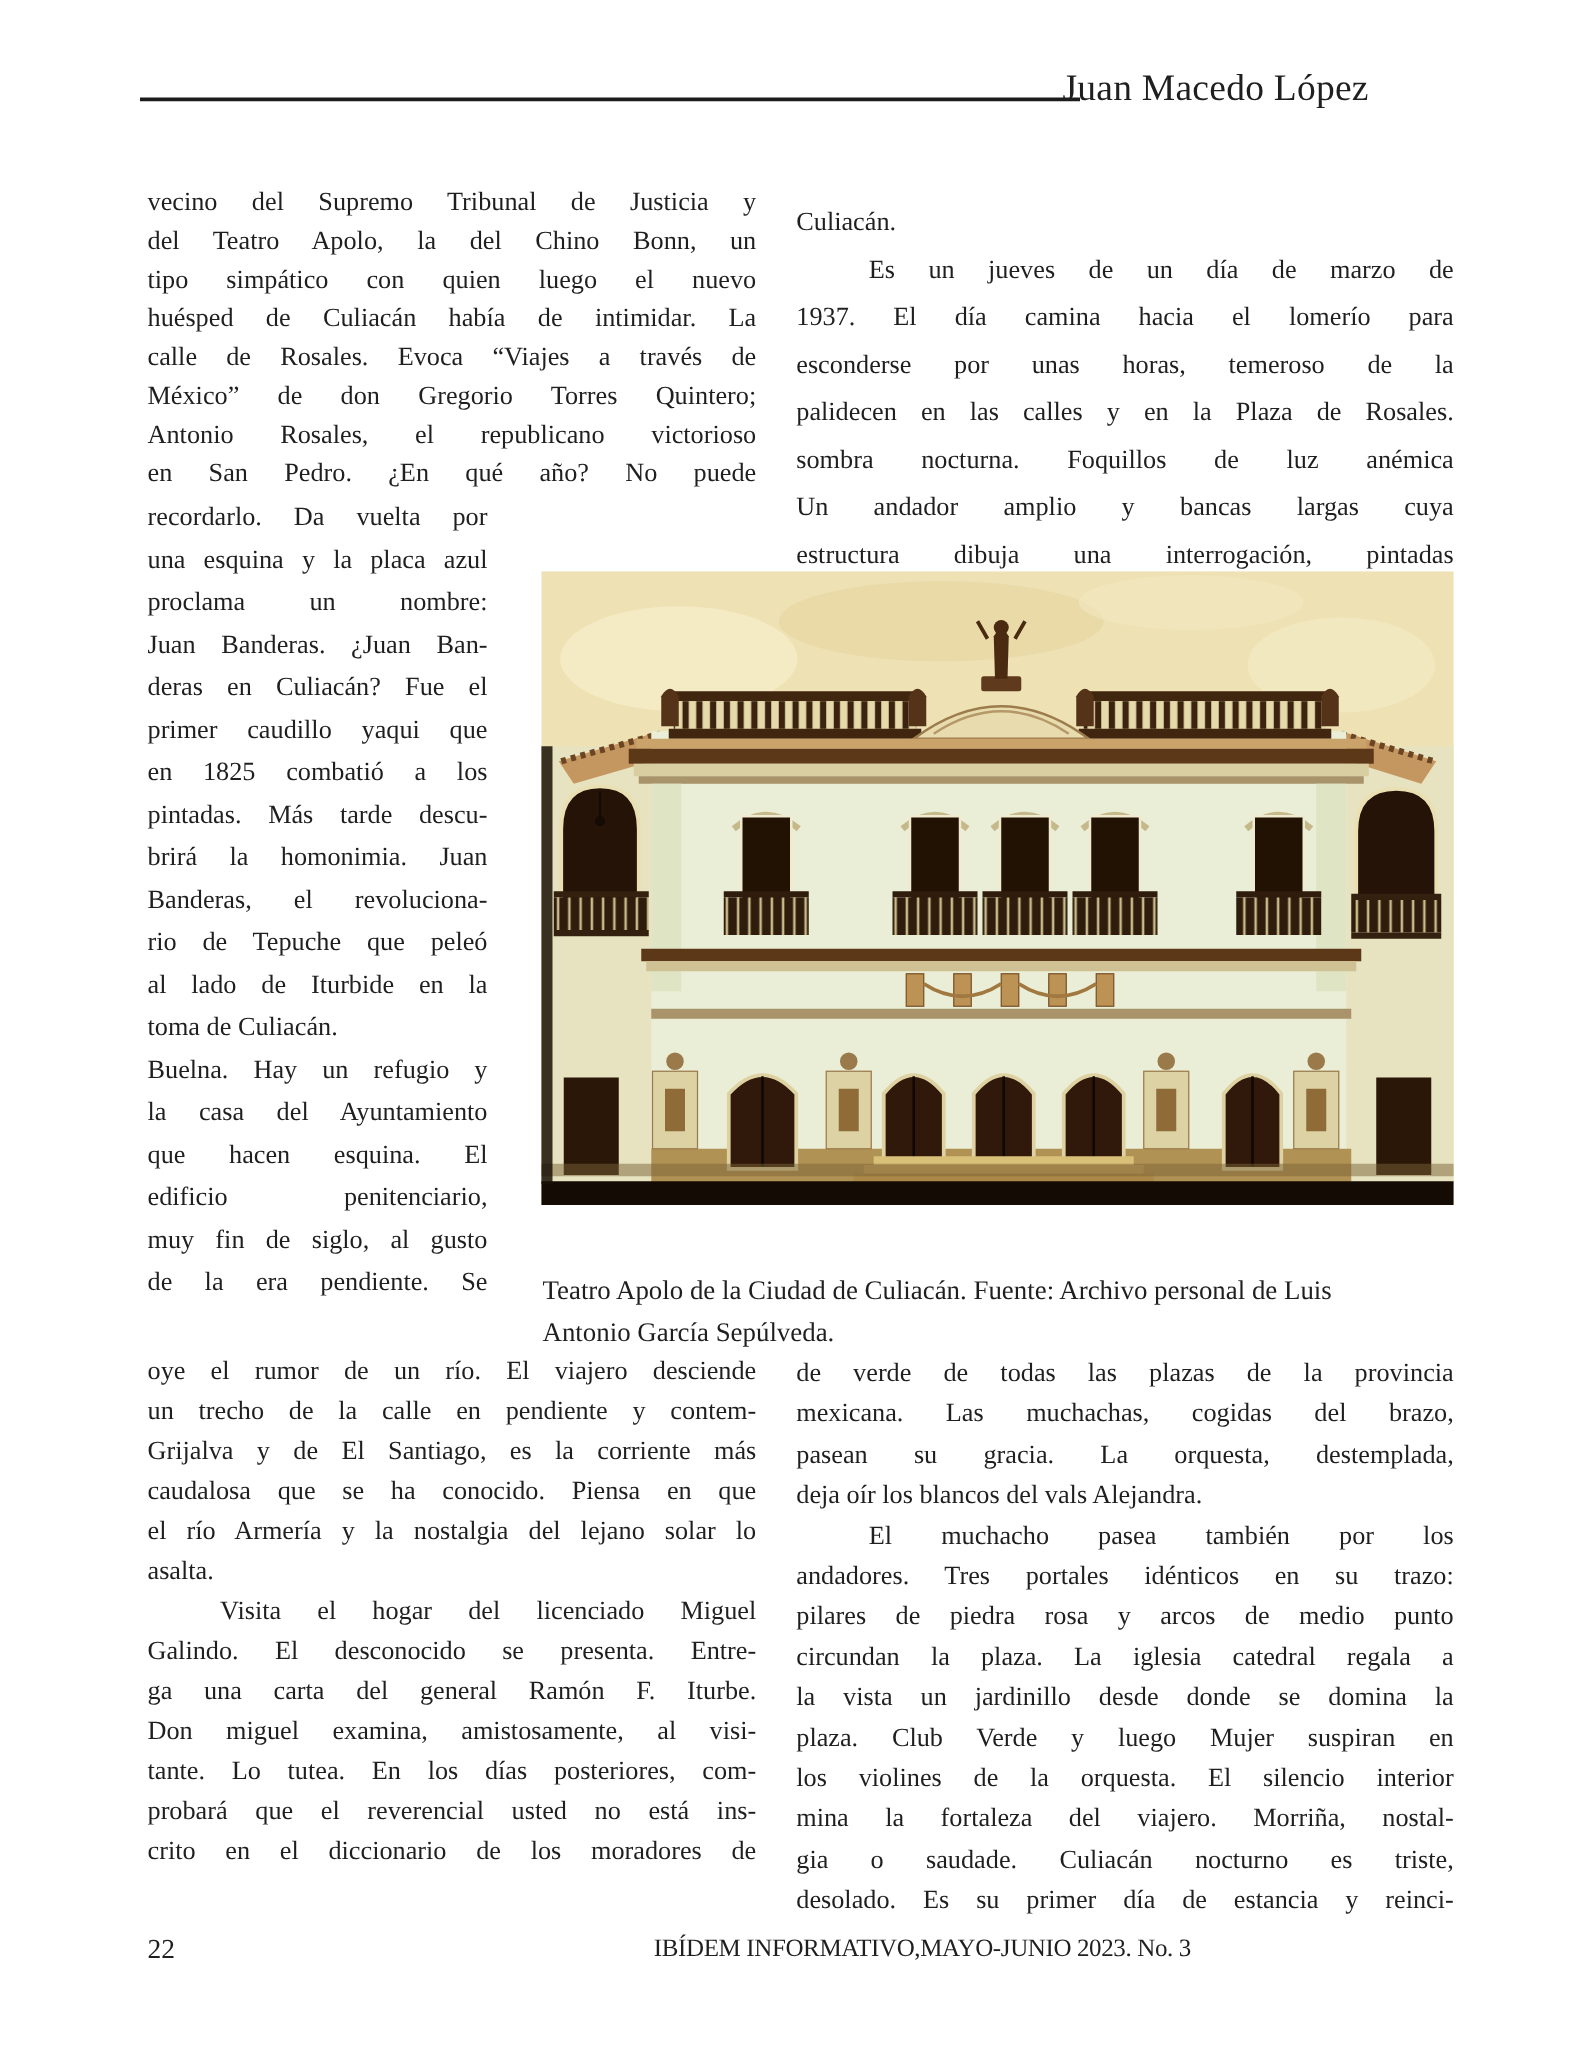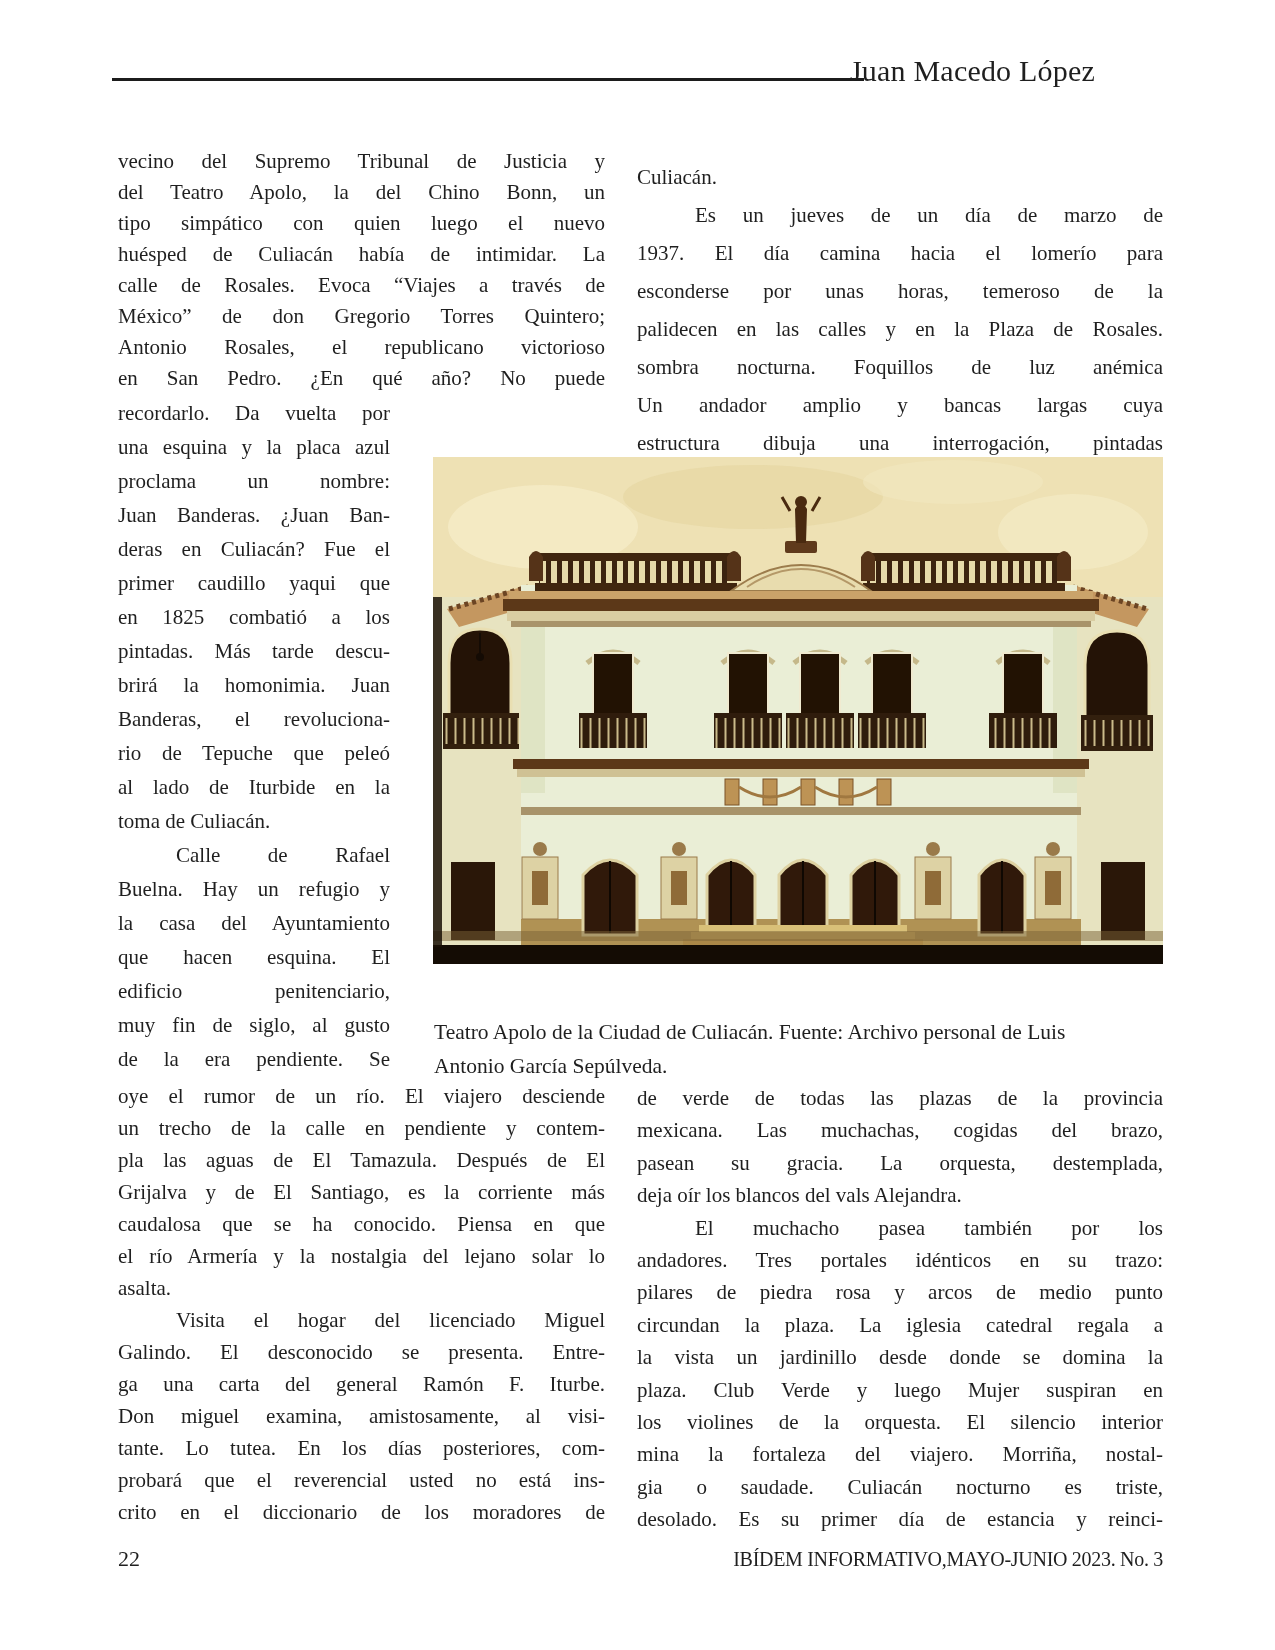--- a/index.html
+++ b/index.html
@@ -23,21 +23,21 @@
   #left-top{left:118px;top:146px;width:487px;line-height:31px}
   #left-narrow{left:118px;top:396px;width:272px;line-height:34px}
   #left-bottom{left:118px;top:1080px;width:487px;line-height:32px}
   #right-top{left:637px;top:158px;width:526px;line-height:38px}
   #right-bottom{left:637px;top:1082px;width:526px;line-height:32.4px}
 
   #figure{left:433px;top:457px;width:730px;height:507px}
   #caption{left:434px;top:1016px;width:745px;line-height:33.5px;font-size:21.5px}
 
   #page-num{left:118px;top:1546px;font-size:22px}
-  #issue{right:112px;top:1548px;width:640px;font-size:20px;letter-spacing:-.3px;text-align:right}
+  #issue{right:112px;top:1548px;width:640px;font-size:20px;letter-spacing:-.3px;text-align:left}
 </style>
 </head>
 <body>
 
 <div class="abs" id="header-rule"></div>
 <div class="abs" id="author">Juan Macedo López</div>
 
 <div class="abs textblock" id="left-top">
     <div class="tline just">vecino del Supremo Tribunal de Justicia y</div>
     <div class="tline just">del Teatro Apolo, la del Chino Bonn, un</div>
@@ -55,32 +55,30 @@
     <div class="tline just">Juan Banderas. ¿Juan Ban-</div>
     <div class="tline just">deras en Culiacán? Fue el</div>
     <div class="tline just">primer caudillo yaqui que</div>
     <div class="tline just">en 1825 combatió a los</div>
     <div class="tline just">pintadas. Más tarde descu-</div>
     <div class="tline just">brirá la homonimia. Juan</div>
     <div class="tline just">Banderas, el revoluciona-</div>
     <div class="tline just">rio de Tepuche que peleó</div>
     <div class="tline just">al lado de Iturbide en la</div>
     <div class="tline">toma de Culiacán.</div>
-    <div class="tline just ind">Calle de Rafael</div>
     <div class="tline just">Buelna. Hay un refugio y</div>
     <div class="tline just">la casa del Ayuntamiento</div>
     <div class="tline just">que hacen esquina. El</div>
     <div class="tline just">edificio penitenciario,</div>
     <div class="tline just">muy fin de siglo, al gusto</div>
     <div class="tline just">de la era pendiente. Se</div>
   </div>
 <div class="abs textblock" id="left-bottom">
     <div class="tline just">oye el rumor de un río. El viajero desciende</div>
     <div class="tline just">un trecho de la calle en pendiente y contem-</div>
-    <div class="tline just">pla las aguas de El Tamazula. Después de El</div>
     <div class="tline just">Grijalva y de El Santiago, es la corriente más</div>
     <div class="tline just">caudalosa que se ha conocido. Piensa en que</div>
     <div class="tline just">el río Armería y la nostalgia del lejano solar lo</div>
     <div class="tline">asalta.</div>
     <div class="tline just ind">Visita el hogar del licenciado Miguel</div>
     <div class="tline just">Galindo. El desconocido se presenta. Entre-</div>
     <div class="tline just">ga una carta del general Ramón F. Iturbe.</div>
     <div class="tline just">Don miguel examina, amistosamente, al visi-</div>
     <div class="tline just">tante. Lo tutea. En los días posteriores, com-</div>
     <div class="tline just">probará que el reverencial usted no está ins-</div>

